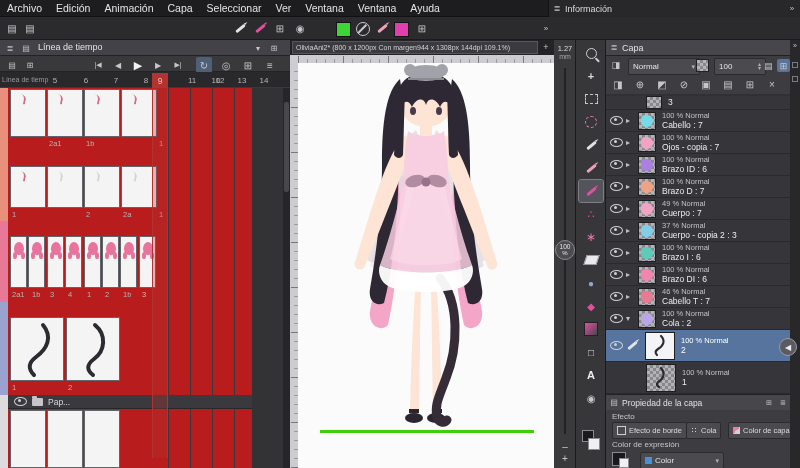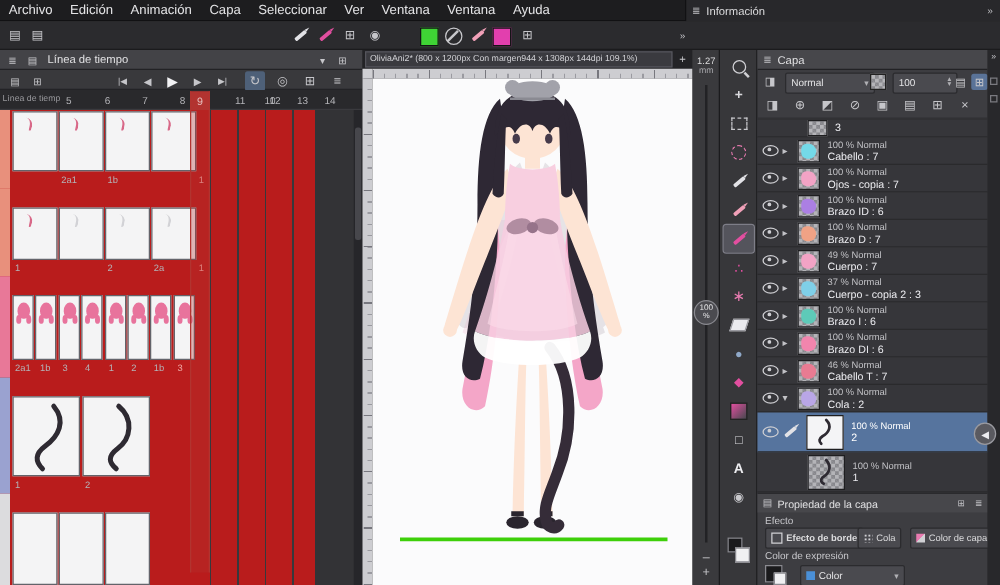--- a/index.html
+++ b/index.html
@@ -227,20 +227,25 @@
       </div>
       <div class="cell" style="left:66px;top:229px;width:54px;height:64px;">
         <svg width="52" height="62" viewBox="0 0 52 62">
             <path d="M28 7 C40 17 38 33 27 41 C19 47 20 52 26 57" stroke="#2e2a32" stroke-width="4" fill="none" stroke-linecap="round"></path>
           </svg>
       </div>
       <span class="tlabel" style="left:12px;top:295px;">1</span>
       <span class="tlabel" style="left:68px;top:295px;">2</span>
 
       <div class="abs" style="left: 0px; top: 307px; width: 8px; height: 73px; background: rgb(220, 220, 222);"></div>
+      <div class="trackname" style="top:307px;">
+        <div class="eye"></div>
+        <div class="folder-ic"></div>
+        <span>Pap...</span>
+      </div>
       <div class="cell" style="left:10px;top:322px;width:36px;height:58px;"></div>
       <div class="cell" style="left:47px;top:322px;width:36px;height:58px;"></div>
       <div class="cell" style="left:84px;top:322px;width:36px;height:58px;"></div>
     </div>
 
     <div class="abs" style="left:152px;top:33px;width:16px;height:385px;background:rgba(178,52,48,0.33);border-left:1px solid #b23430;border-right:1px solid #b23430;pointer-events:none;"></div>
 
     <div class="abs" style="left:283px;top:48px;width:7px;height:380px;background:#26262a;">
       <div class="abs" style="left:1px;top:14px;width:5px;height:90px;background:#47474c;border-radius:2px;"></div>
     </div>
@@ -556,21 +561,21 @@
         </div>
     </div>
 
     <div class="abs" style="left:0;top:354px;width:184px;height:16px;background:#47474b;border-top:1px solid #222225;display:flex;align-items:center;">
       <span class="ic" style="width:16px;font-size:8px;">▤</span>
       <span style="font-size:8.5px;color:#e0e0e2;">Propiedad de la capa</span>
       <span class="ic" style="margin-left:auto;width:14px;font-size:7px;">⊞</span>
       <span class="ic" style="width:14px;font-size:7px;">≣</span>
     </div>
     <div class="abs" style="left:6px;top:372px;font-size:8px;color:#c6c6ca;">Efecto</div>
-    <div class="fxbtn" style="left:6px;top:382px;font-weight:bold;">
+    <div class="fxbtn" style="left:6px;top:382px;">
       <span class="mini border"></span>
       <span>Efecto de borde</span>
     </div>
     <div class="fxbtn" style="left:80px;top:382px;">
       <span class="mini tone"></span>
       <span>Cola</span>
     </div>
     <div class="fxbtn" style="left:122px;top:382px;text-align:center;">
       <span class="mini lcolor"></span>
       <span>Color de capa</span>

